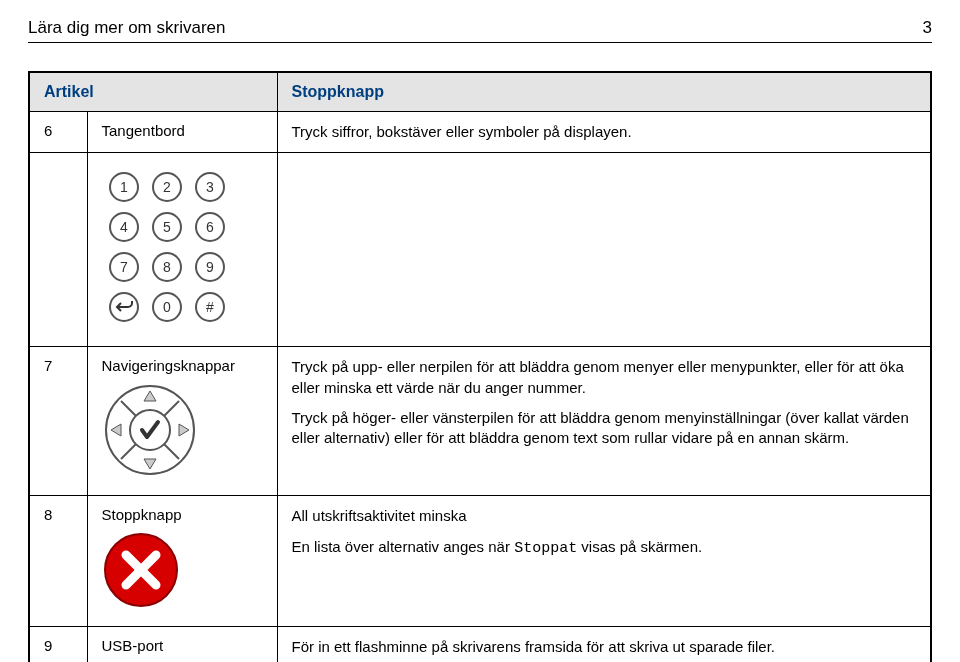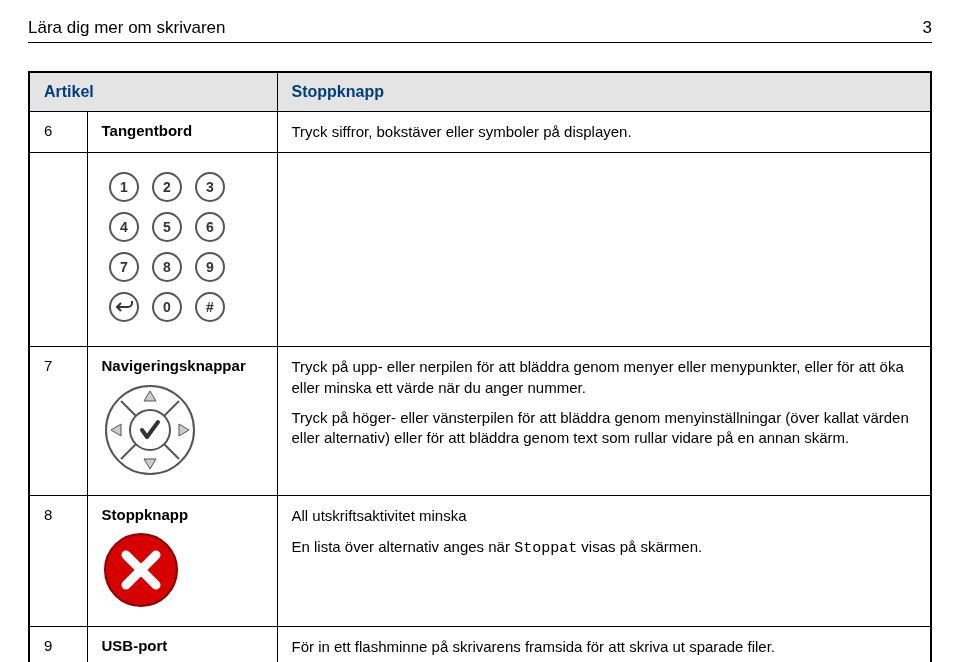--- a/index.html
+++ b/index.html
@@ -33,21 +33,21 @@
     font-size: 15px;
     text-align: left;
   }
   table.outer thead tr { background: #e4e4e4; }
   table.outer thead th { color: #003f7f; font-weight: bold; font-size: 16px; }
   table.outer thead th:first-child { border-right: none; }
   col.c1 { width: 58px; }
   col.c2 { width: 190px; }
   col.c3 { }
   .num { text-align: center; font-size: 16px; }
-  .label-cell { font-size: 15px; font-weight: bold; }
+  .label-cell { font-size: 15px; }
   .desc p { margin: 0 0 10px 0; line-height: 1.35; }
   .desc p:last-child { margin-bottom: 0; }
   .mono { font-family: "Courier New", monospace; font-weight: normal; }
 
   
   .keypad-wrap { padding: 6px 0 4px 0; }
   .nav-wrap { padding: 8px 0 4px 0; }
   .stop-wrap { padding: 8px 0 4px 0; }
   
 </style>

